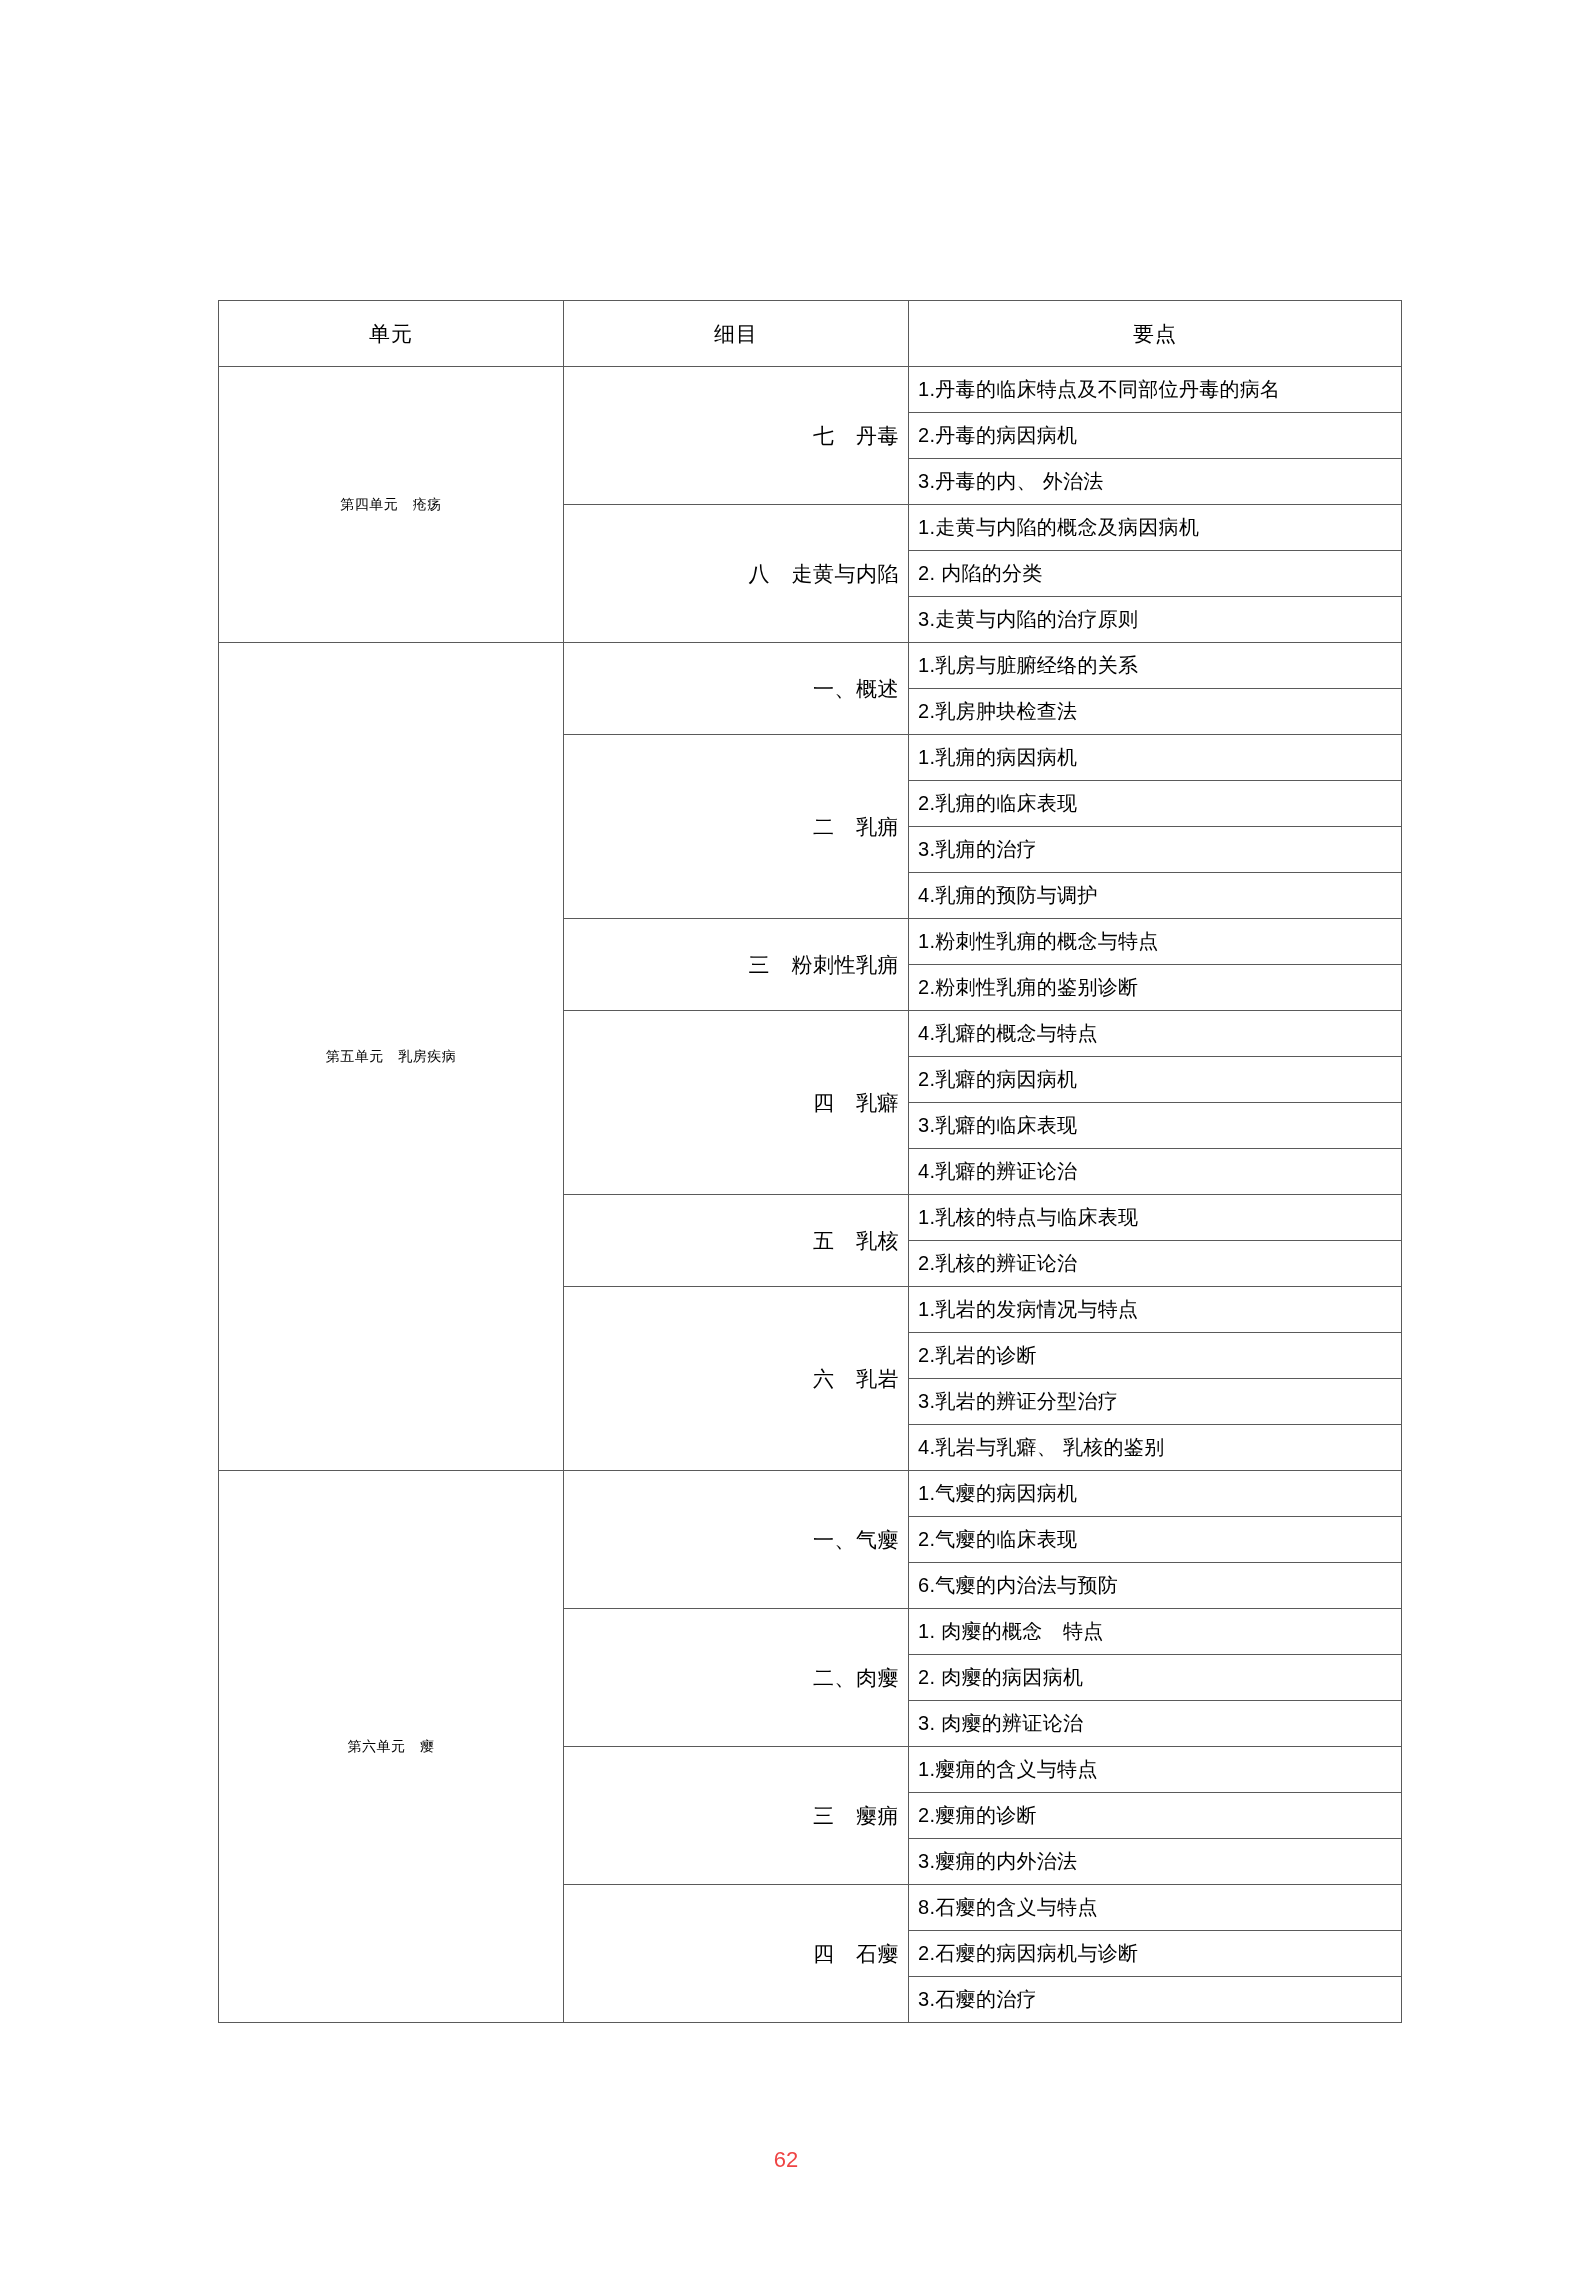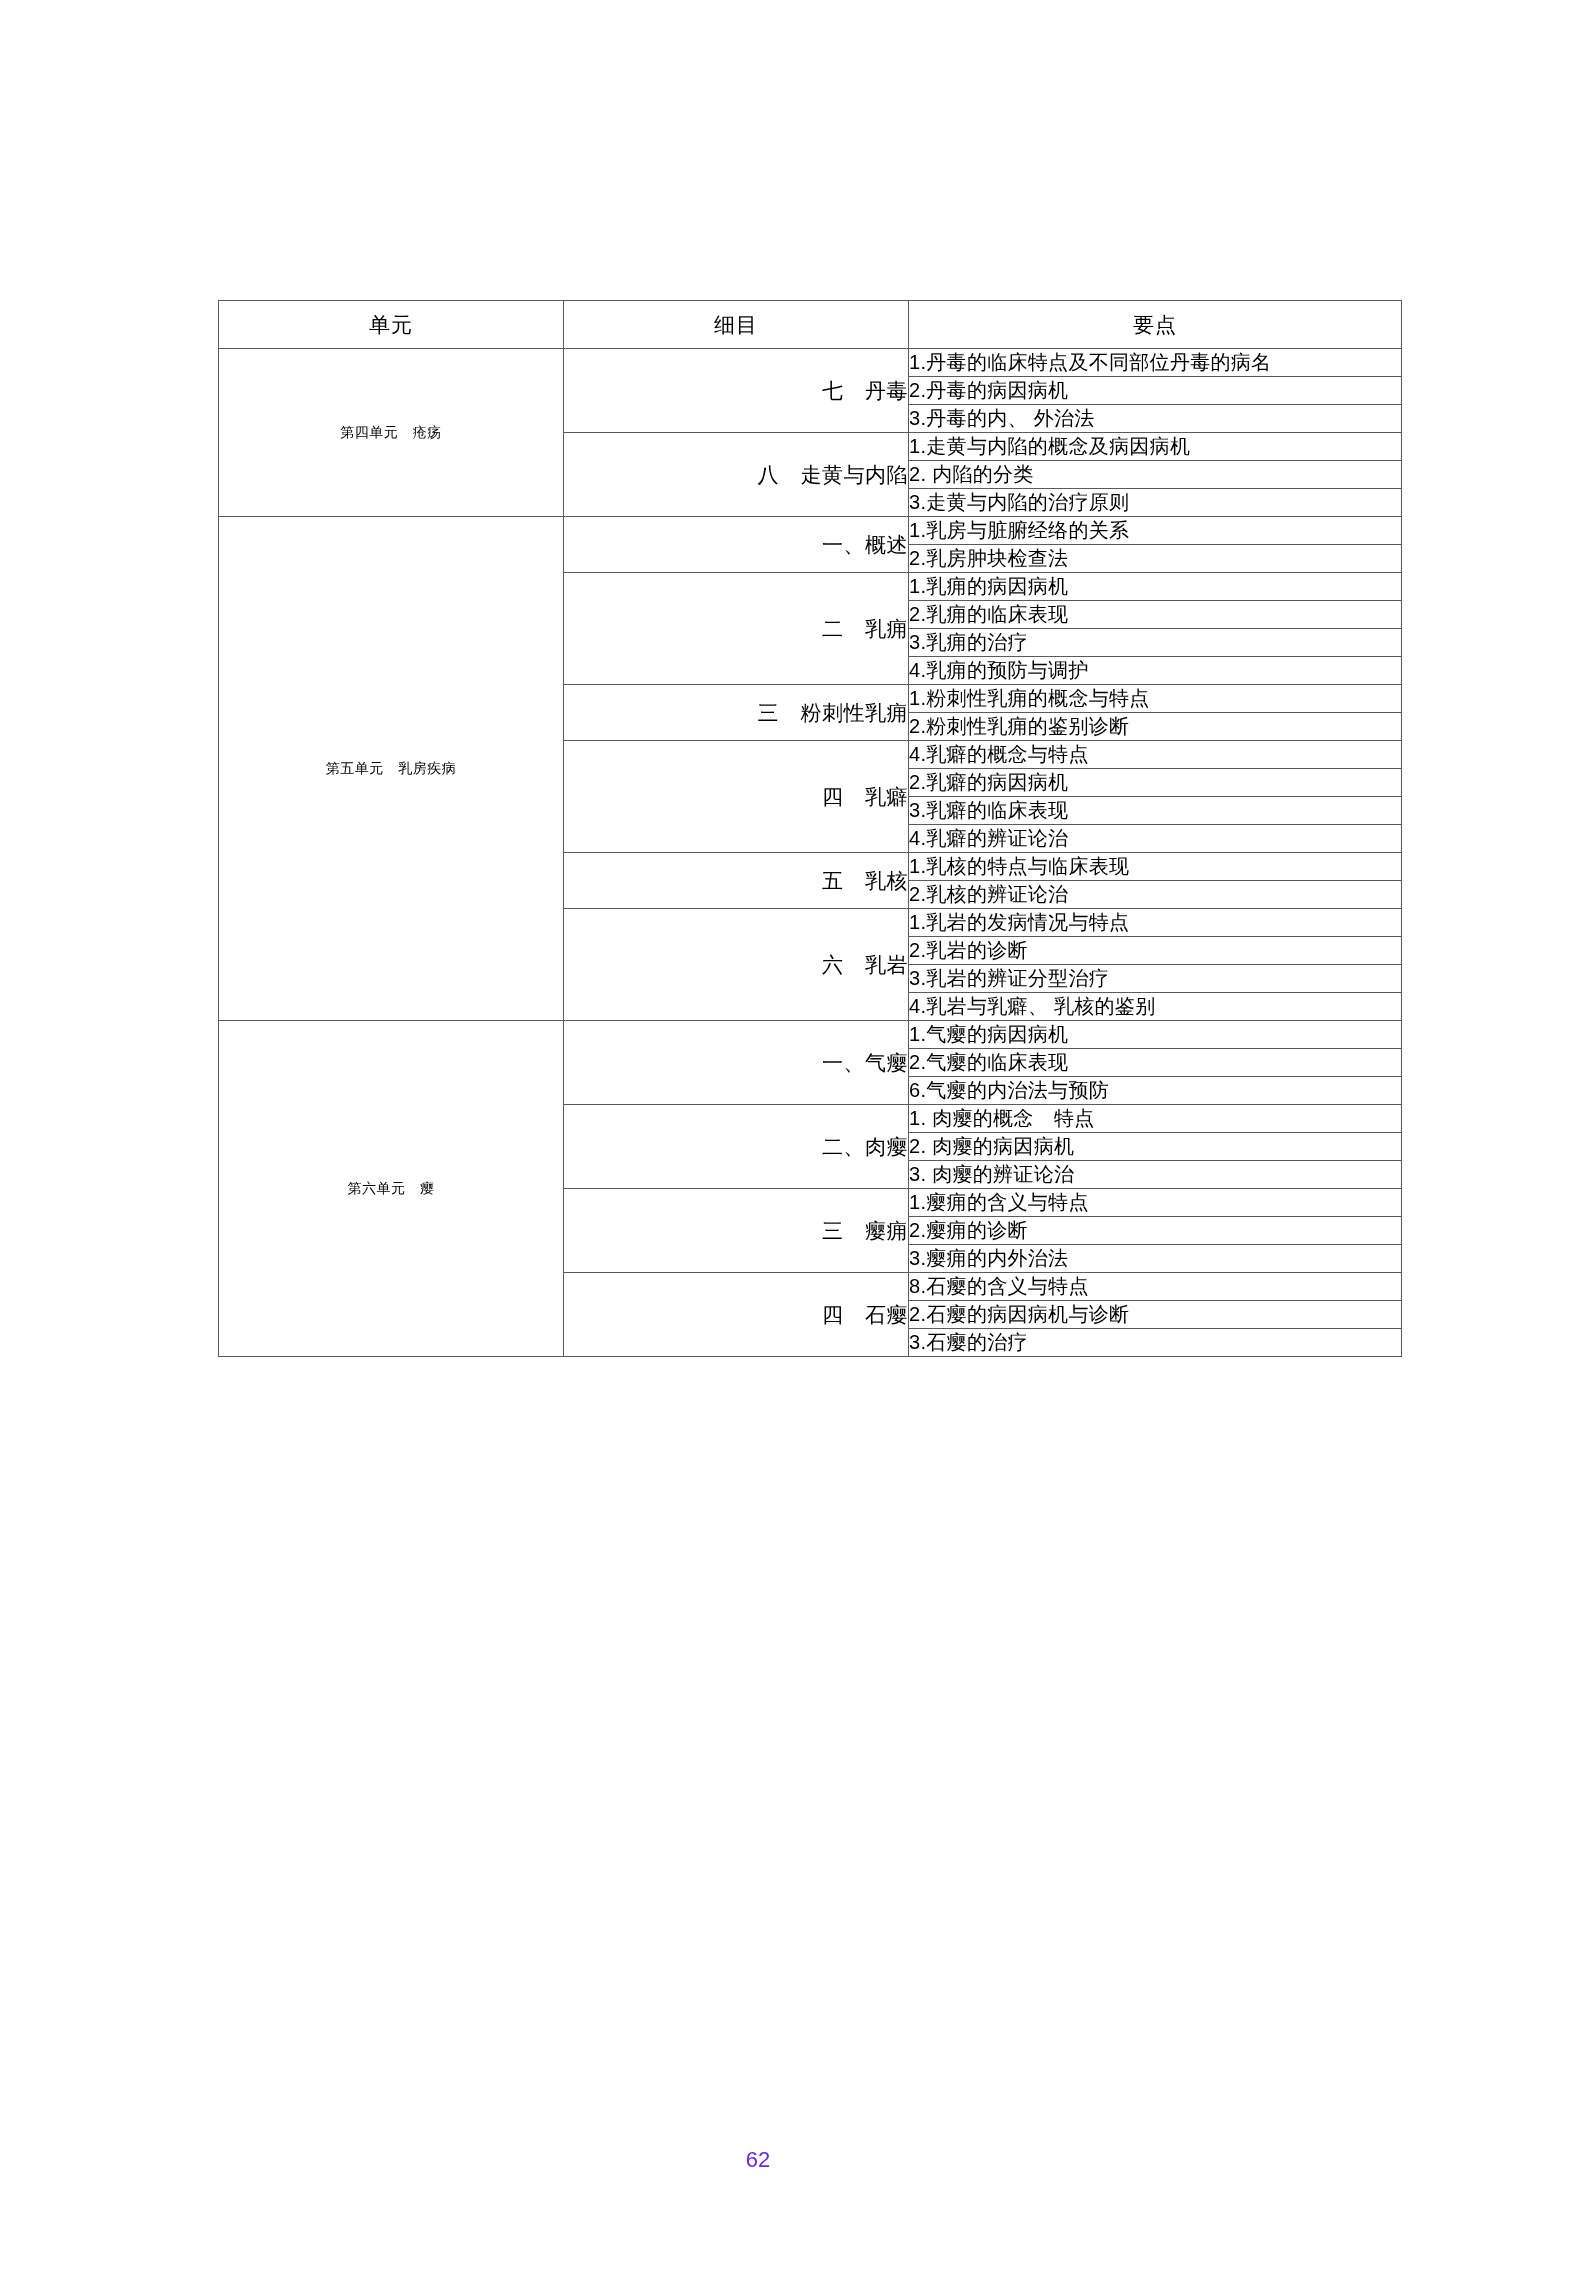--- a/index.html
+++ b/index.html
@@ -29,21 +29,21 @@
     left: 218px;
     top: 300px;
     width: 1184px;
     border-collapse: collapse;
     table-layout: fixed;
   }
 
   .syllabus-table td,
   .syllabus-table th {
     border: 0.9px solid #5a5a5a;
-    padding: 0;
+    padding: 9px;
     vertical-align: middle;
     font-weight: normal;
   }
 
   .syllabus-table .col-unit   { width: 345px; }
   .syllabus-table .col-detail { width: 345px; }
   .syllabus-table .col-point  { width: 493px; }
 
   .hdr-cell {
     height: 47px;
@@ -78,21 +78,22 @@
 
   .num-sp { white-space: pre; }
 
   .page-number {
     position: absolute;
     left: 0;
     top: 2147px;
     width: 1516px;
     text-align: center;
     font-size: 22px;
-    color: #6d28d9;
+    color: #ef4444;
+    padding-left: 28px;
   }
 </style>
 </head>
 <body>
 
 <div class="page">
 
   <table class="syllabus-table">
     <colgroup>
       <col class="col-unit">

